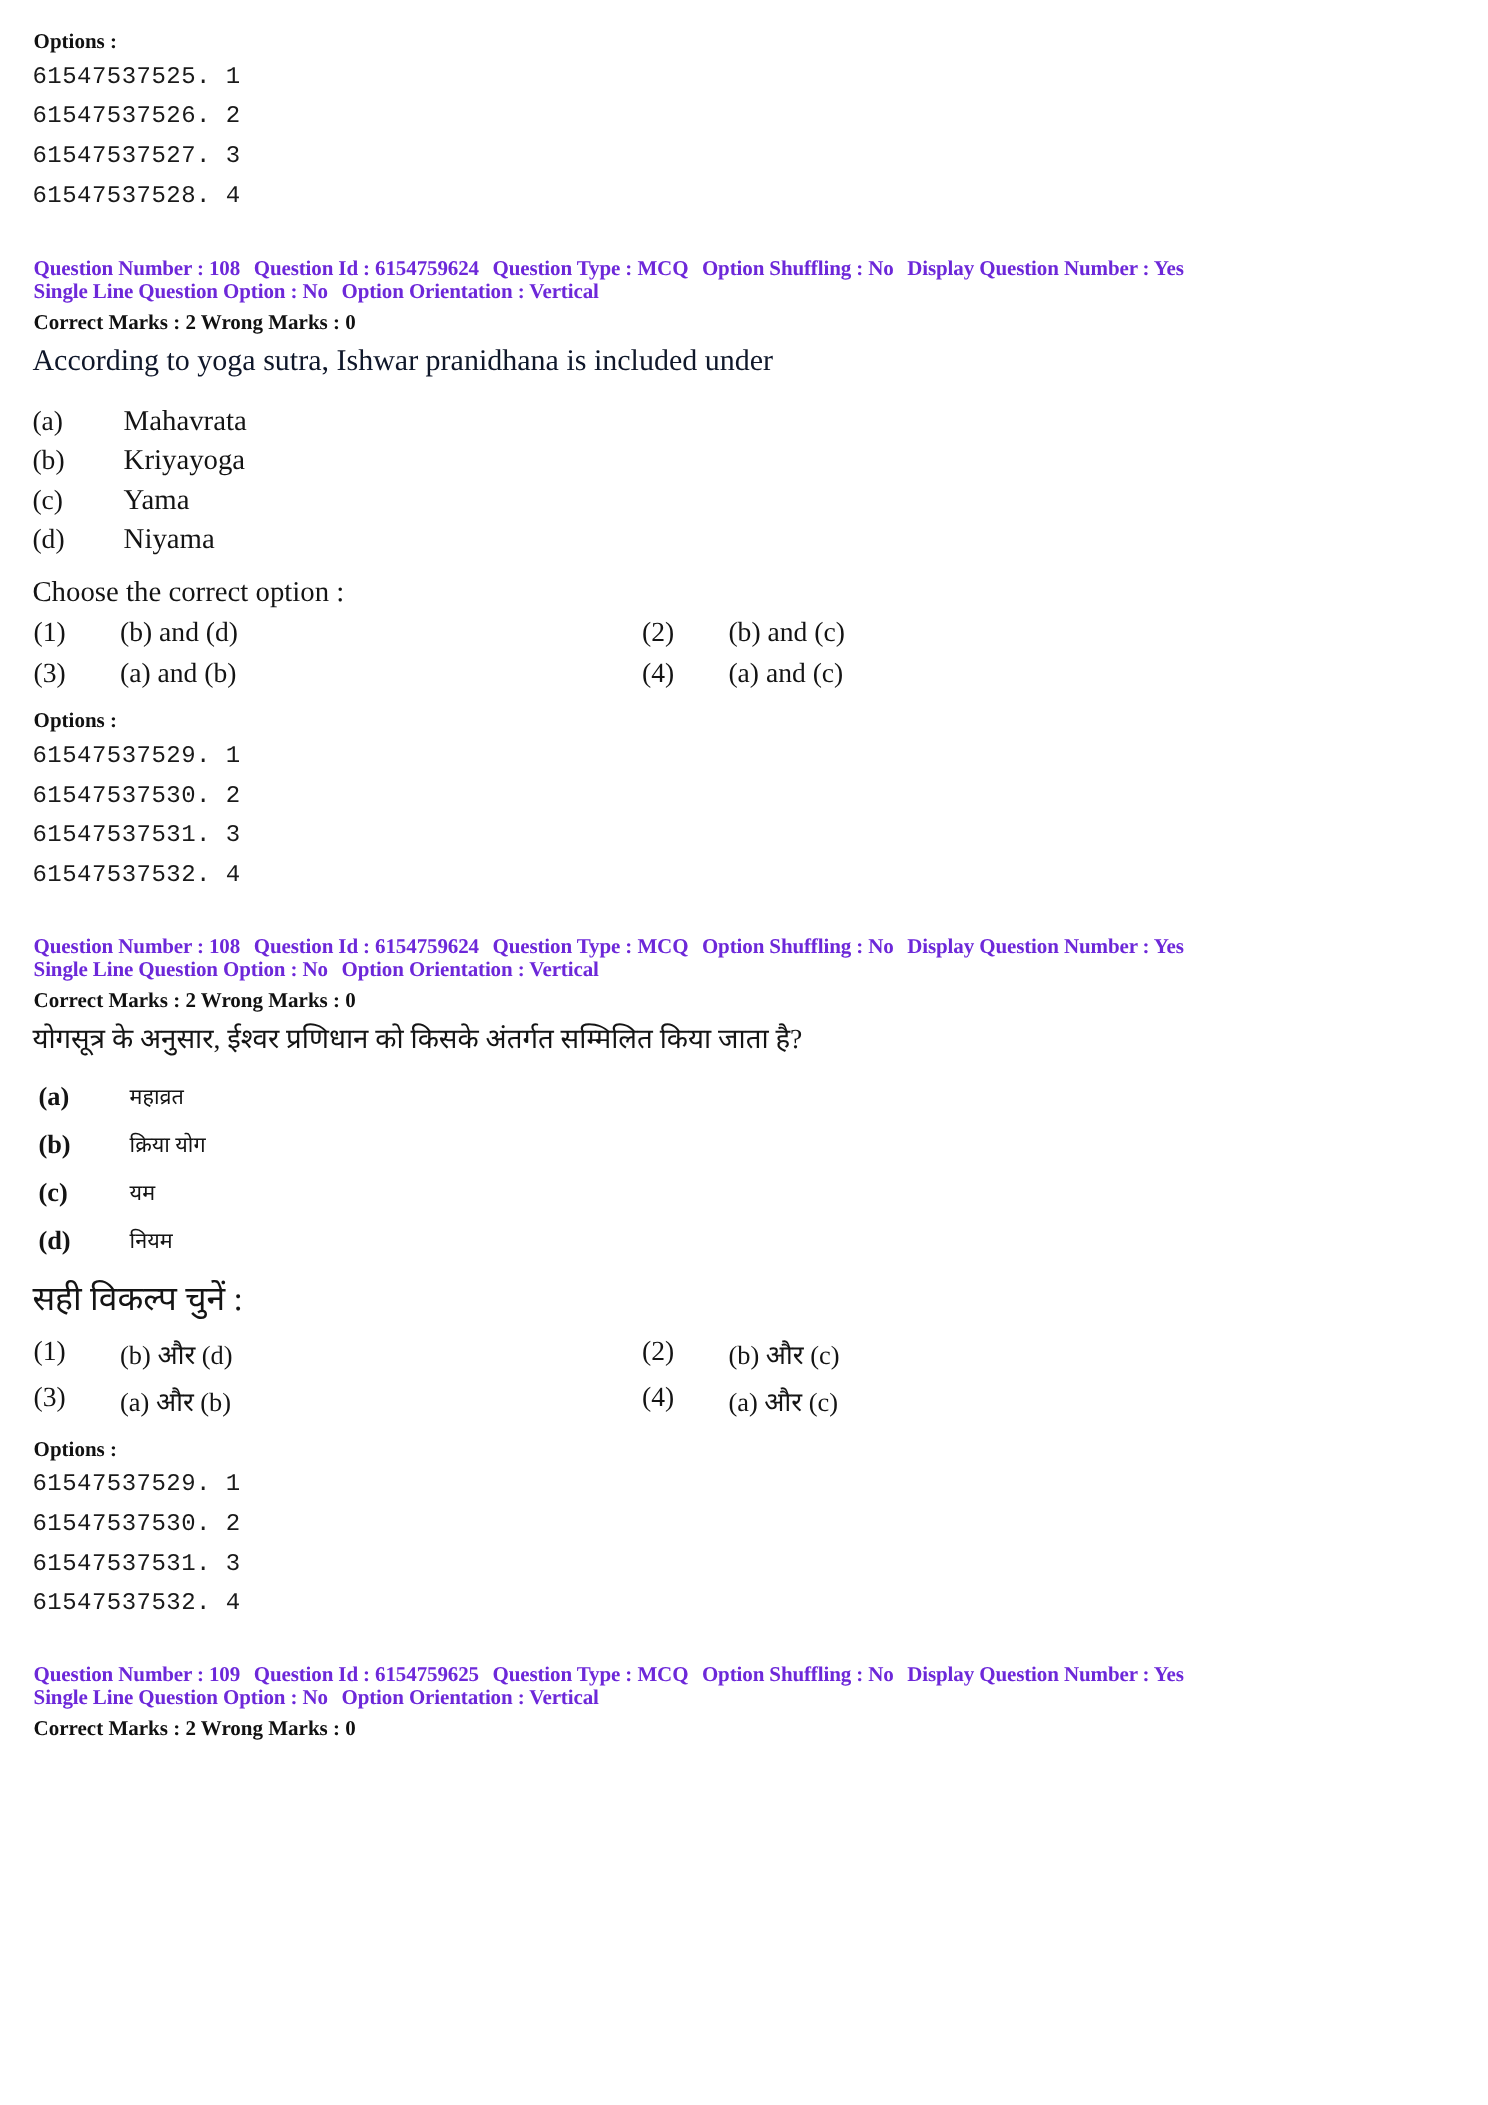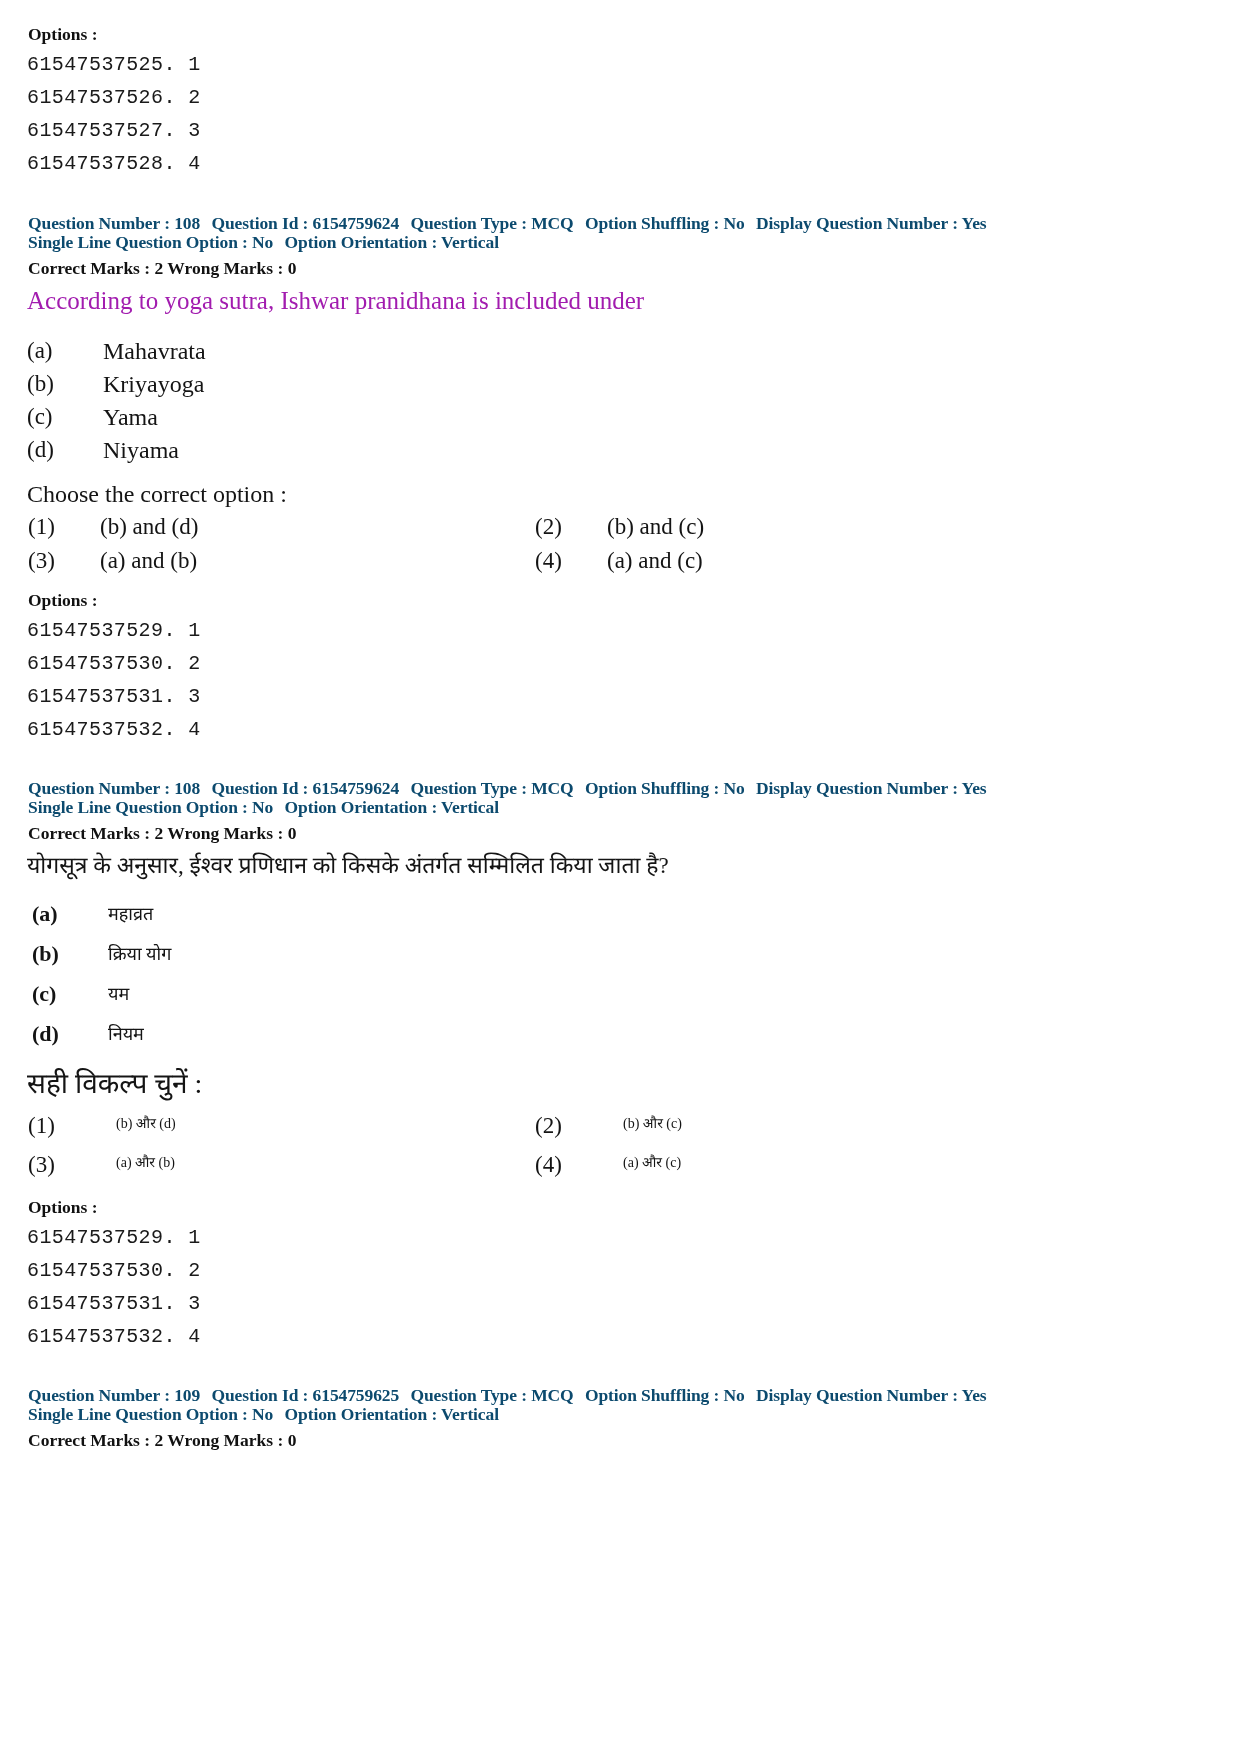--- a/index.html
+++ b/index.html
@@ -25,39 +25,39 @@
   }
 
   
   .meta {
     font-family: "Liberation Serif", serif;
     font-weight: bold;
     font-size: 17.5px;
     line-height: 23px;
     letter-spacing: -0.1px;
     white-space: nowrap;
-    color: #0c4a6e;
+    color: #6d28d9;
   }
   .meta .sp { display: inline-block; width: 7px; }
 
   .marks {
     font-family: "Liberation Serif", serif;
     font-weight: bold;
     font-size: 17.5px;
     line-height: 23px;
     color: #111;
     white-space: nowrap;
   }
 
   .qtext {
     font-family: "Liberation Serif", serif;
     font-weight: normal;
     font-size: 25px;
     line-height: 30px;
-    color: #a21caf;
+    color: #0f172a;
     white-space: nowrap;
   }
   .qtext-hi {
     font-family: "Liberation Serif", serif;
     font-weight: normal;
     font-size: 23px;
     line-height: 30px;
     color: #141414;
     white-space: nowrap;
   }
@@ -92,21 +92,21 @@
     font-family: "Liberation Serif", serif;
     font-size: 23px;
     color: #141414;
   }
   .choice-txt {
     font-family: "Liberation Serif", serif;
     font-size: 23px;
     color: #141414;
     white-space: nowrap;
   }
-  .choice-txt.hi { font-size: 14px; margin-left: 16px; }
+  .choice-txt.hi { font-size: 22px; }
 
   .options-head {
     font-family: "Liberation Serif", serif;
     font-weight: bold;
     font-size: 17.5px;
     color: #111;
   }
   .option-id {
     font-family: "Liberation Mono", monospace;
     font-size: 20px;

